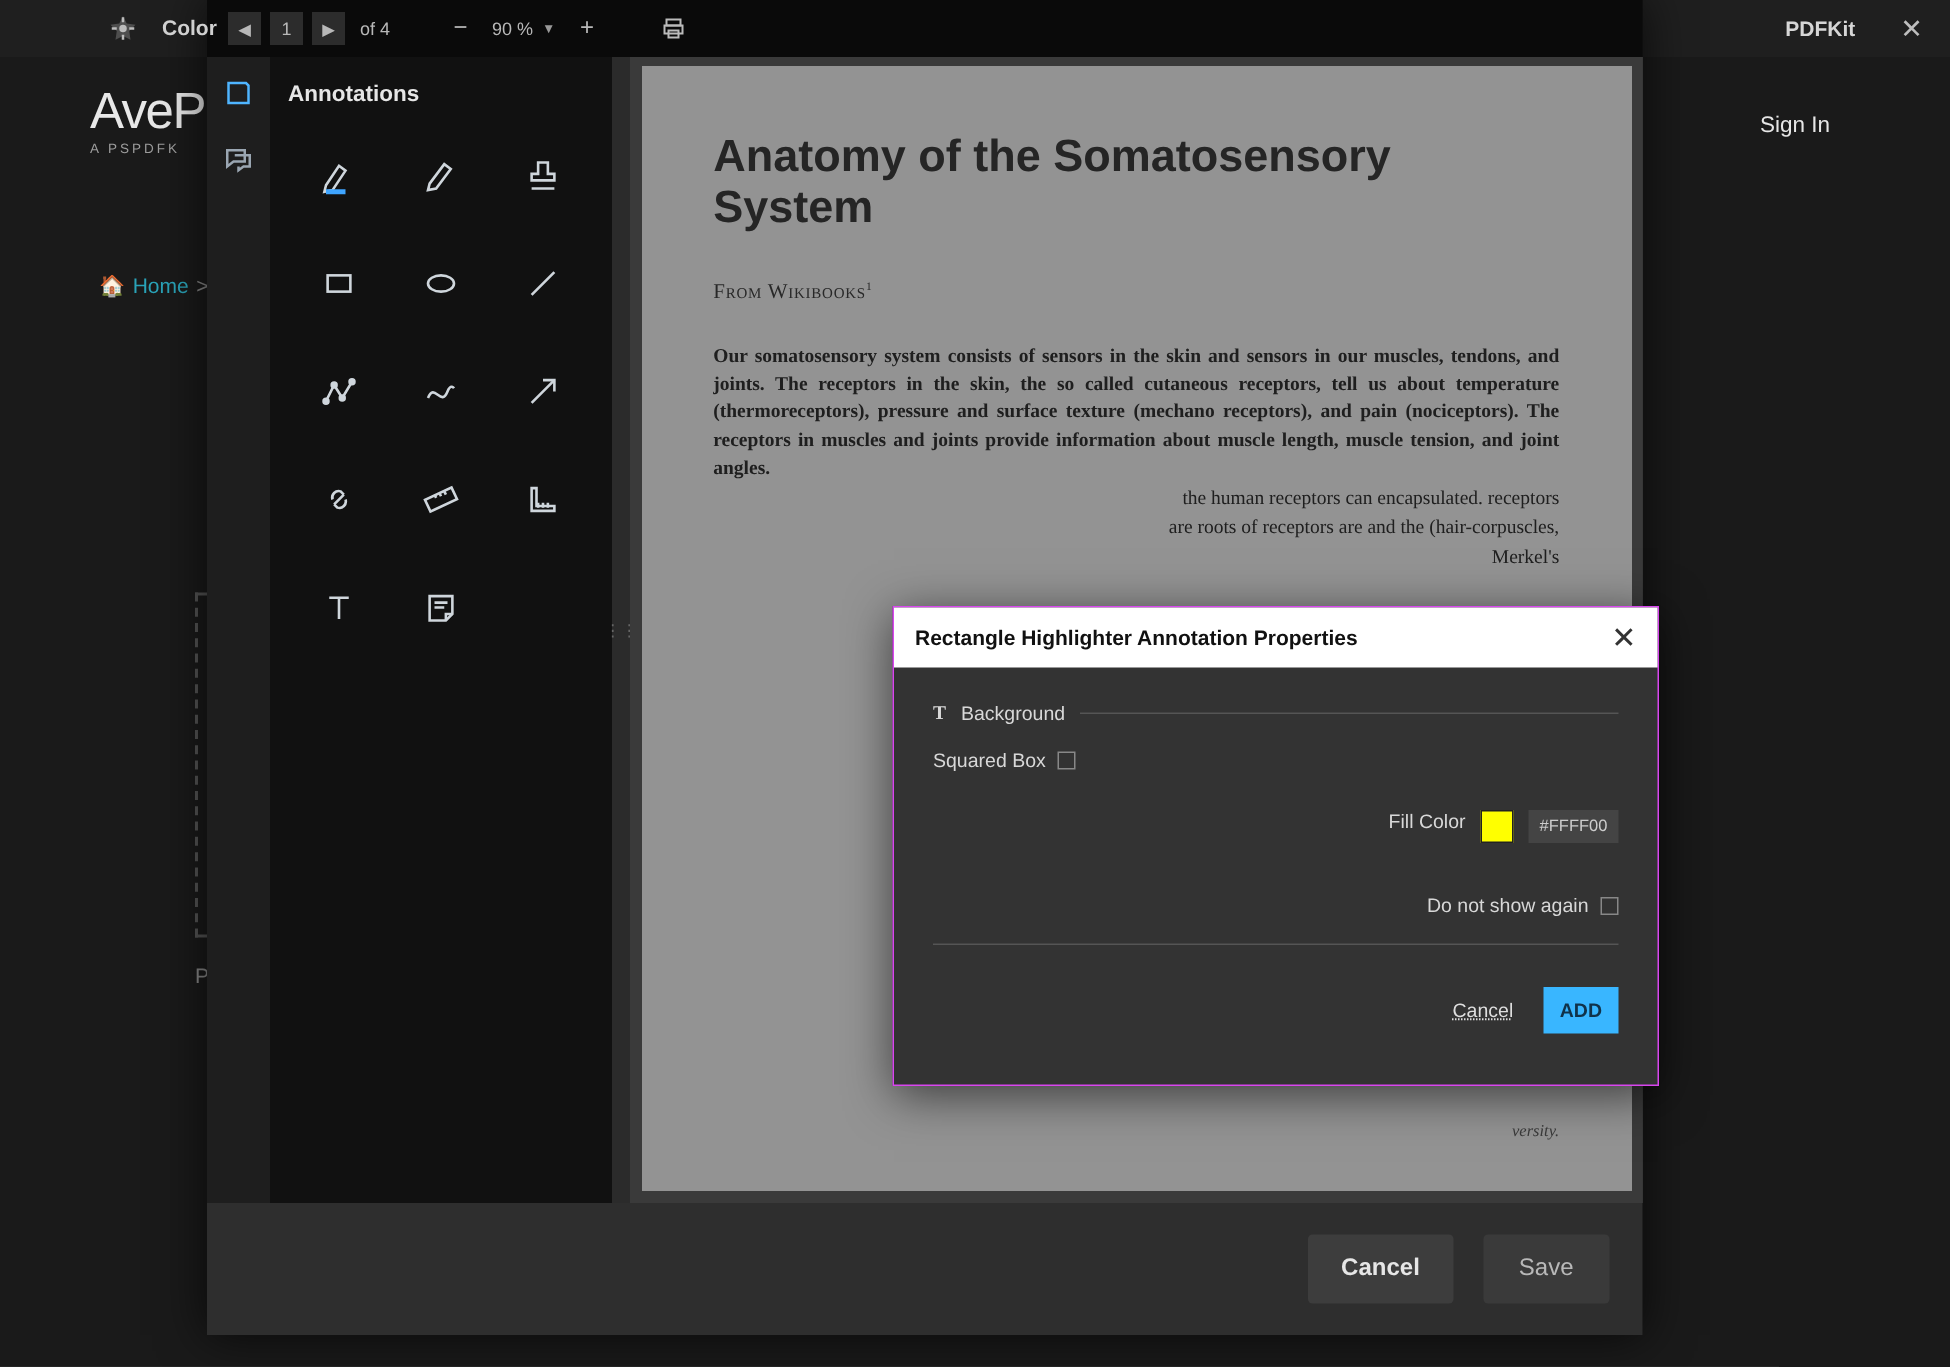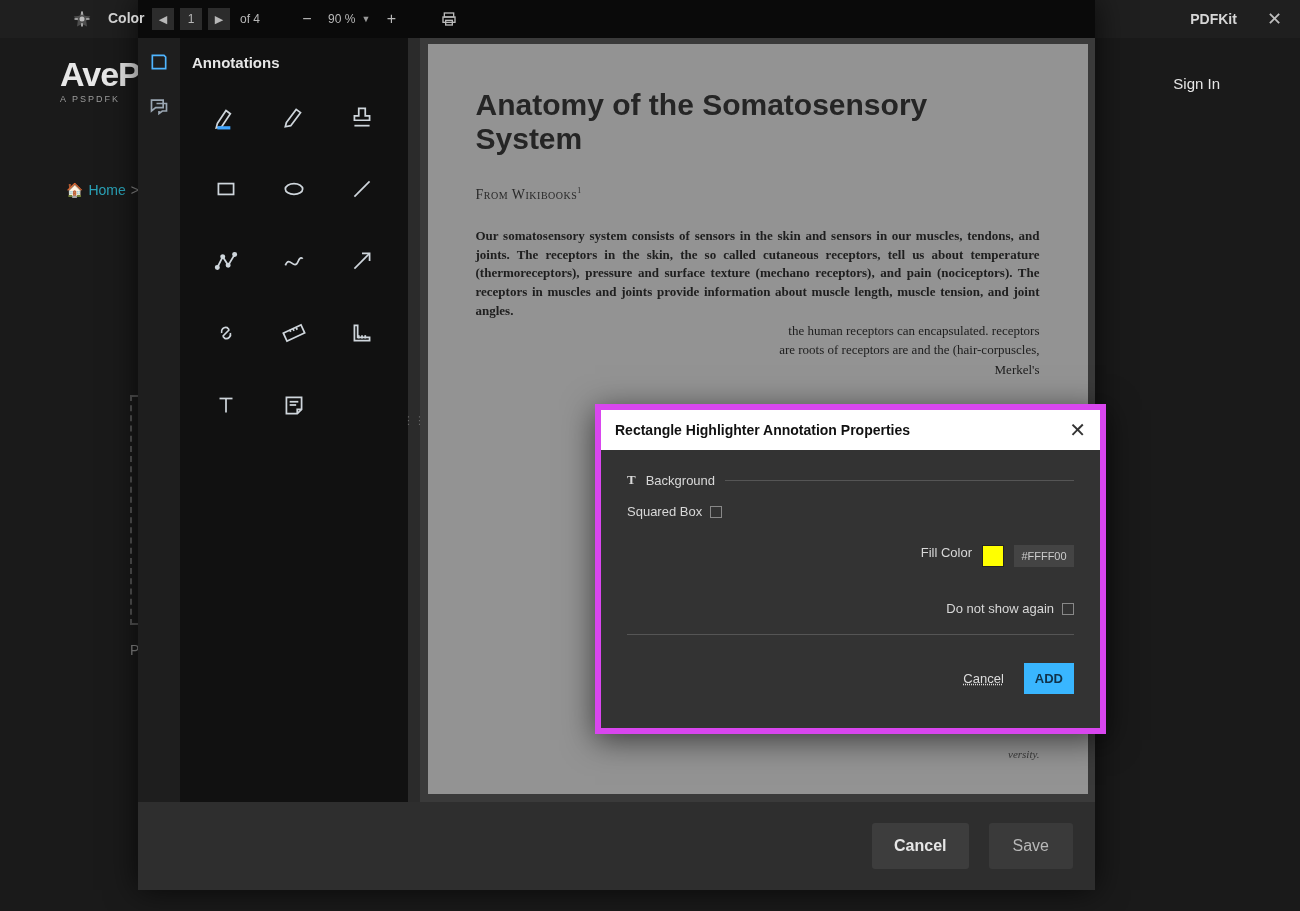--- a/index.html
+++ b/index.html
@@ -6,21 +6,21 @@
 body { font-family: -apple-system, BlinkMacSystemFont, "Segoe UI", Arial, sans-serif; background:#1a1a1a; color:#e0e0e0; width:1300px; height:911px; overflow:hidden; position:relative; }
 
 
 .global-topbar { position:absolute; top:0; left:0; right:0; height:38px; background:#1f1f1f; display:flex; align-items:center; padding:0 18px; }
 .global-topbar .spacer { flex:1; }
 .global-topbar .right-txt { color:#d6d6d6; font-size:14px; font-weight:600; }
 .global-topbar .x-close { margin-left:30px; color:#bdbdbd; font-size:18px; cursor:pointer; }
 
 
 .brand-row { position:absolute; left:60px; top:55px; }
-.brand-row .logo { font-size:34px; font-weight:700; color:#e8e8e8; letter-spacing:-1px; }
+.brand-row .logo { font-size:34px; font-weight:400; color:#e8e8e8; letter-spacing:-1px; }
 .brand-row .sub { font-size:9px; letter-spacing:2px; color:#9d9d9d; }
 .signin { position:absolute; right:80px; top:75px; color:#e6e6e6; font-size:15px; font-weight:500; }
 
 
 .breadcrumb { position:absolute; left:66px; top:182px; color:#2aa3b8; font-size:14px; display:flex; align-items:center; gap:5px; }
 .breadcrumb .chev { color:#888; }
 
 
 .dashed-box { position:absolute; left:130px; top:395px; width:10px; height:230px; border:2px dashed #555; border-right:none; }
 .page-label { position:absolute; left:130px; top:642px; color:#8a8a8a; font-size:14px; }
@@ -67,21 +67,21 @@
 .col-main { flex:1; font-size:13px; line-height:1.45; text-align:justify; color:#222; }
 .side-note { width:230px; background:#d9b3b9; padding:10px 12px; font-style:italic; font-size:13px; color:#4a3e40; line-height:1.4; }
 .pdf-page h3 { font-family: Arial, sans-serif; font-weight:500; font-size:16px; margin:22px 0 8px; color:#3a3a3a; }
 .hidden-para { font-size:13px; line-height:1.5; text-align:justify; color:#222; }
 .foot { position:absolute; bottom:34px; left:48px; right:48px; font-size:11px; font-style:italic; color:#555; text-align:right; }
 
 
 .dim { position:absolute; inset:0; background:rgba(30,30,30,0.48); pointer-events:none; }
 
 
-.prop-dialog { position:absolute; left:457px; top:404px; width:511px; background:#333; border:6px solid #d946ef; box-shadow:0 6px 30px rgba(0,0,0,0.6); z-index:50; }
+.prop-dialog { position:absolute; left:457px; top:404px; width:511px; background:#333; border:1px solid #d946ef; box-shadow:0 6px 30px rgba(0,0,0,0.6); z-index:50; }
 .prop-dialog .dlg-head { background:#fff; color:#111; height:40px; display:flex; align-items:center; justify-content:space-between; padding:0 14px; font-size:14px; font-weight:600; }
 .prop-dialog .dlg-head .dx { font-size:20px; font-weight:300; cursor:pointer; color:#333; }
 .prop-dialog .dlg-body { padding:22px 26px 10px 26px; color:#d8d8d8; font-size:13px; }
 .row-rot { display:flex; justify-content:flex-end; align-items:center; gap:10px; margin-bottom:22px; }
 .row-rot .reload { width:14px; height:14px; border:2px solid #78aee0; border-top-color:transparent; border-radius:50%; position:relative; cursor:pointer; }
 .row-rot input { width:46px; height:22px; background:#444; border:none; color:#eee; text-align:right; padding-right:6px; font-size:12px; }
 .grp-label { display:flex; align-items:center; gap:10px; margin-bottom:16px; }
 .grp-label .t { font-weight:700; font-family:Georgia, serif; }
 .grp-label .line { flex:1; height:1px; background:#555; }
 .chk-row { display:flex; align-items:center; gap:8px; margin-bottom:26px; }

